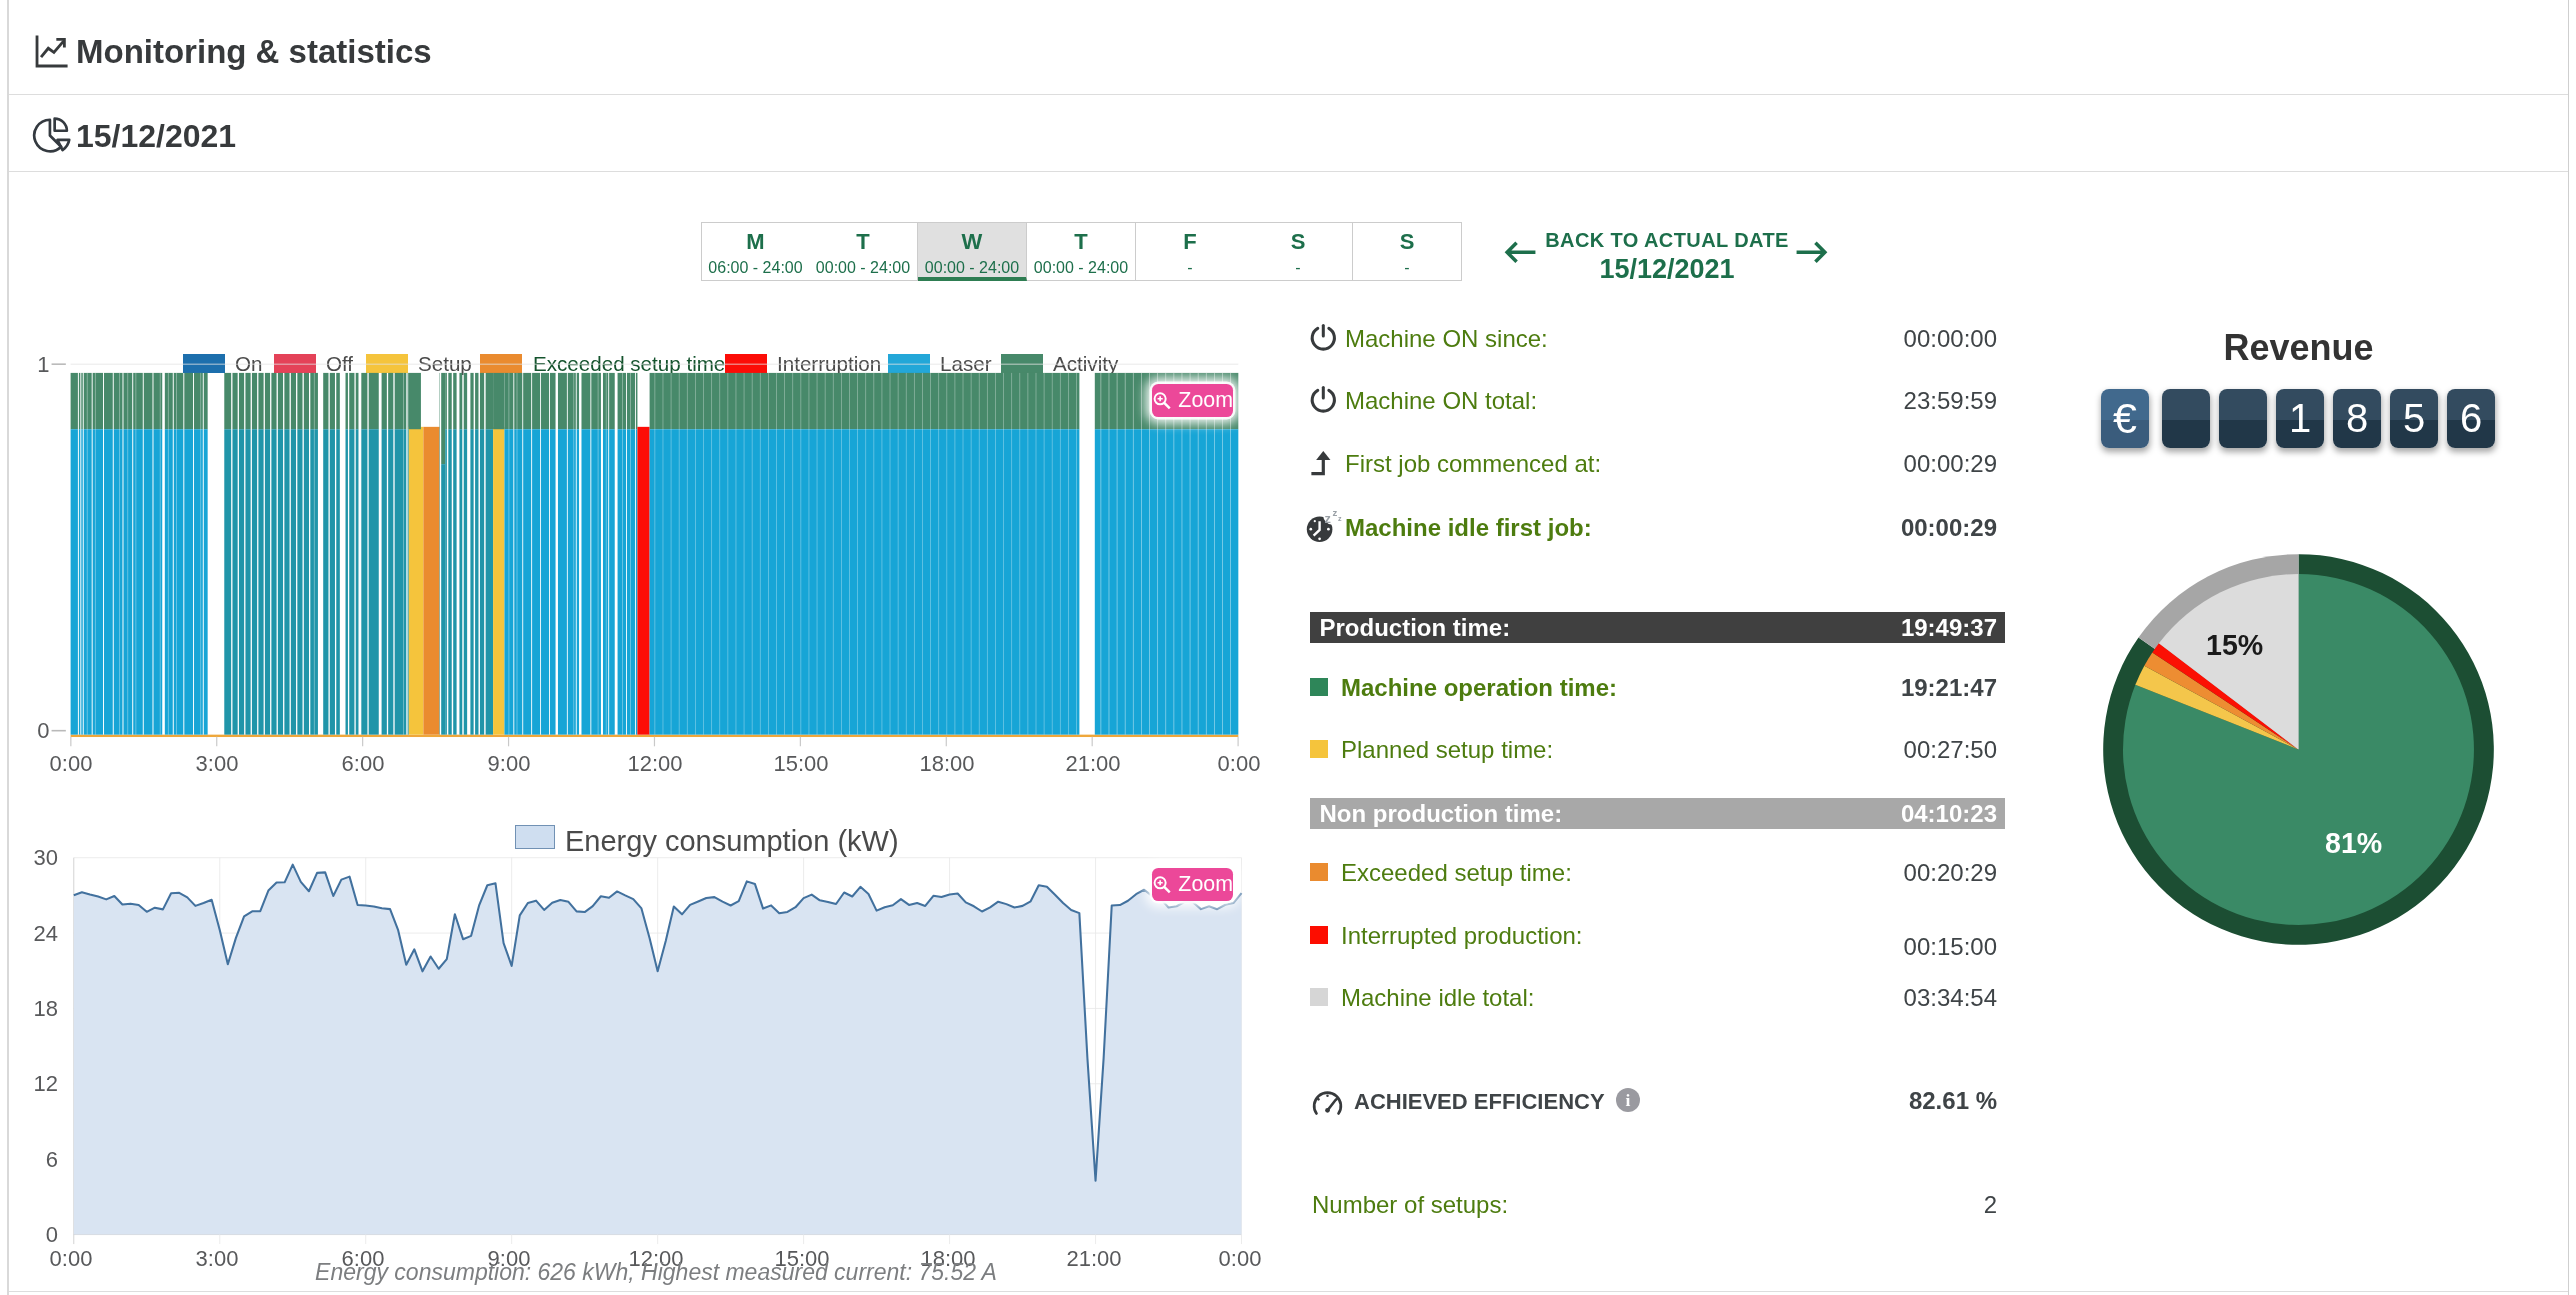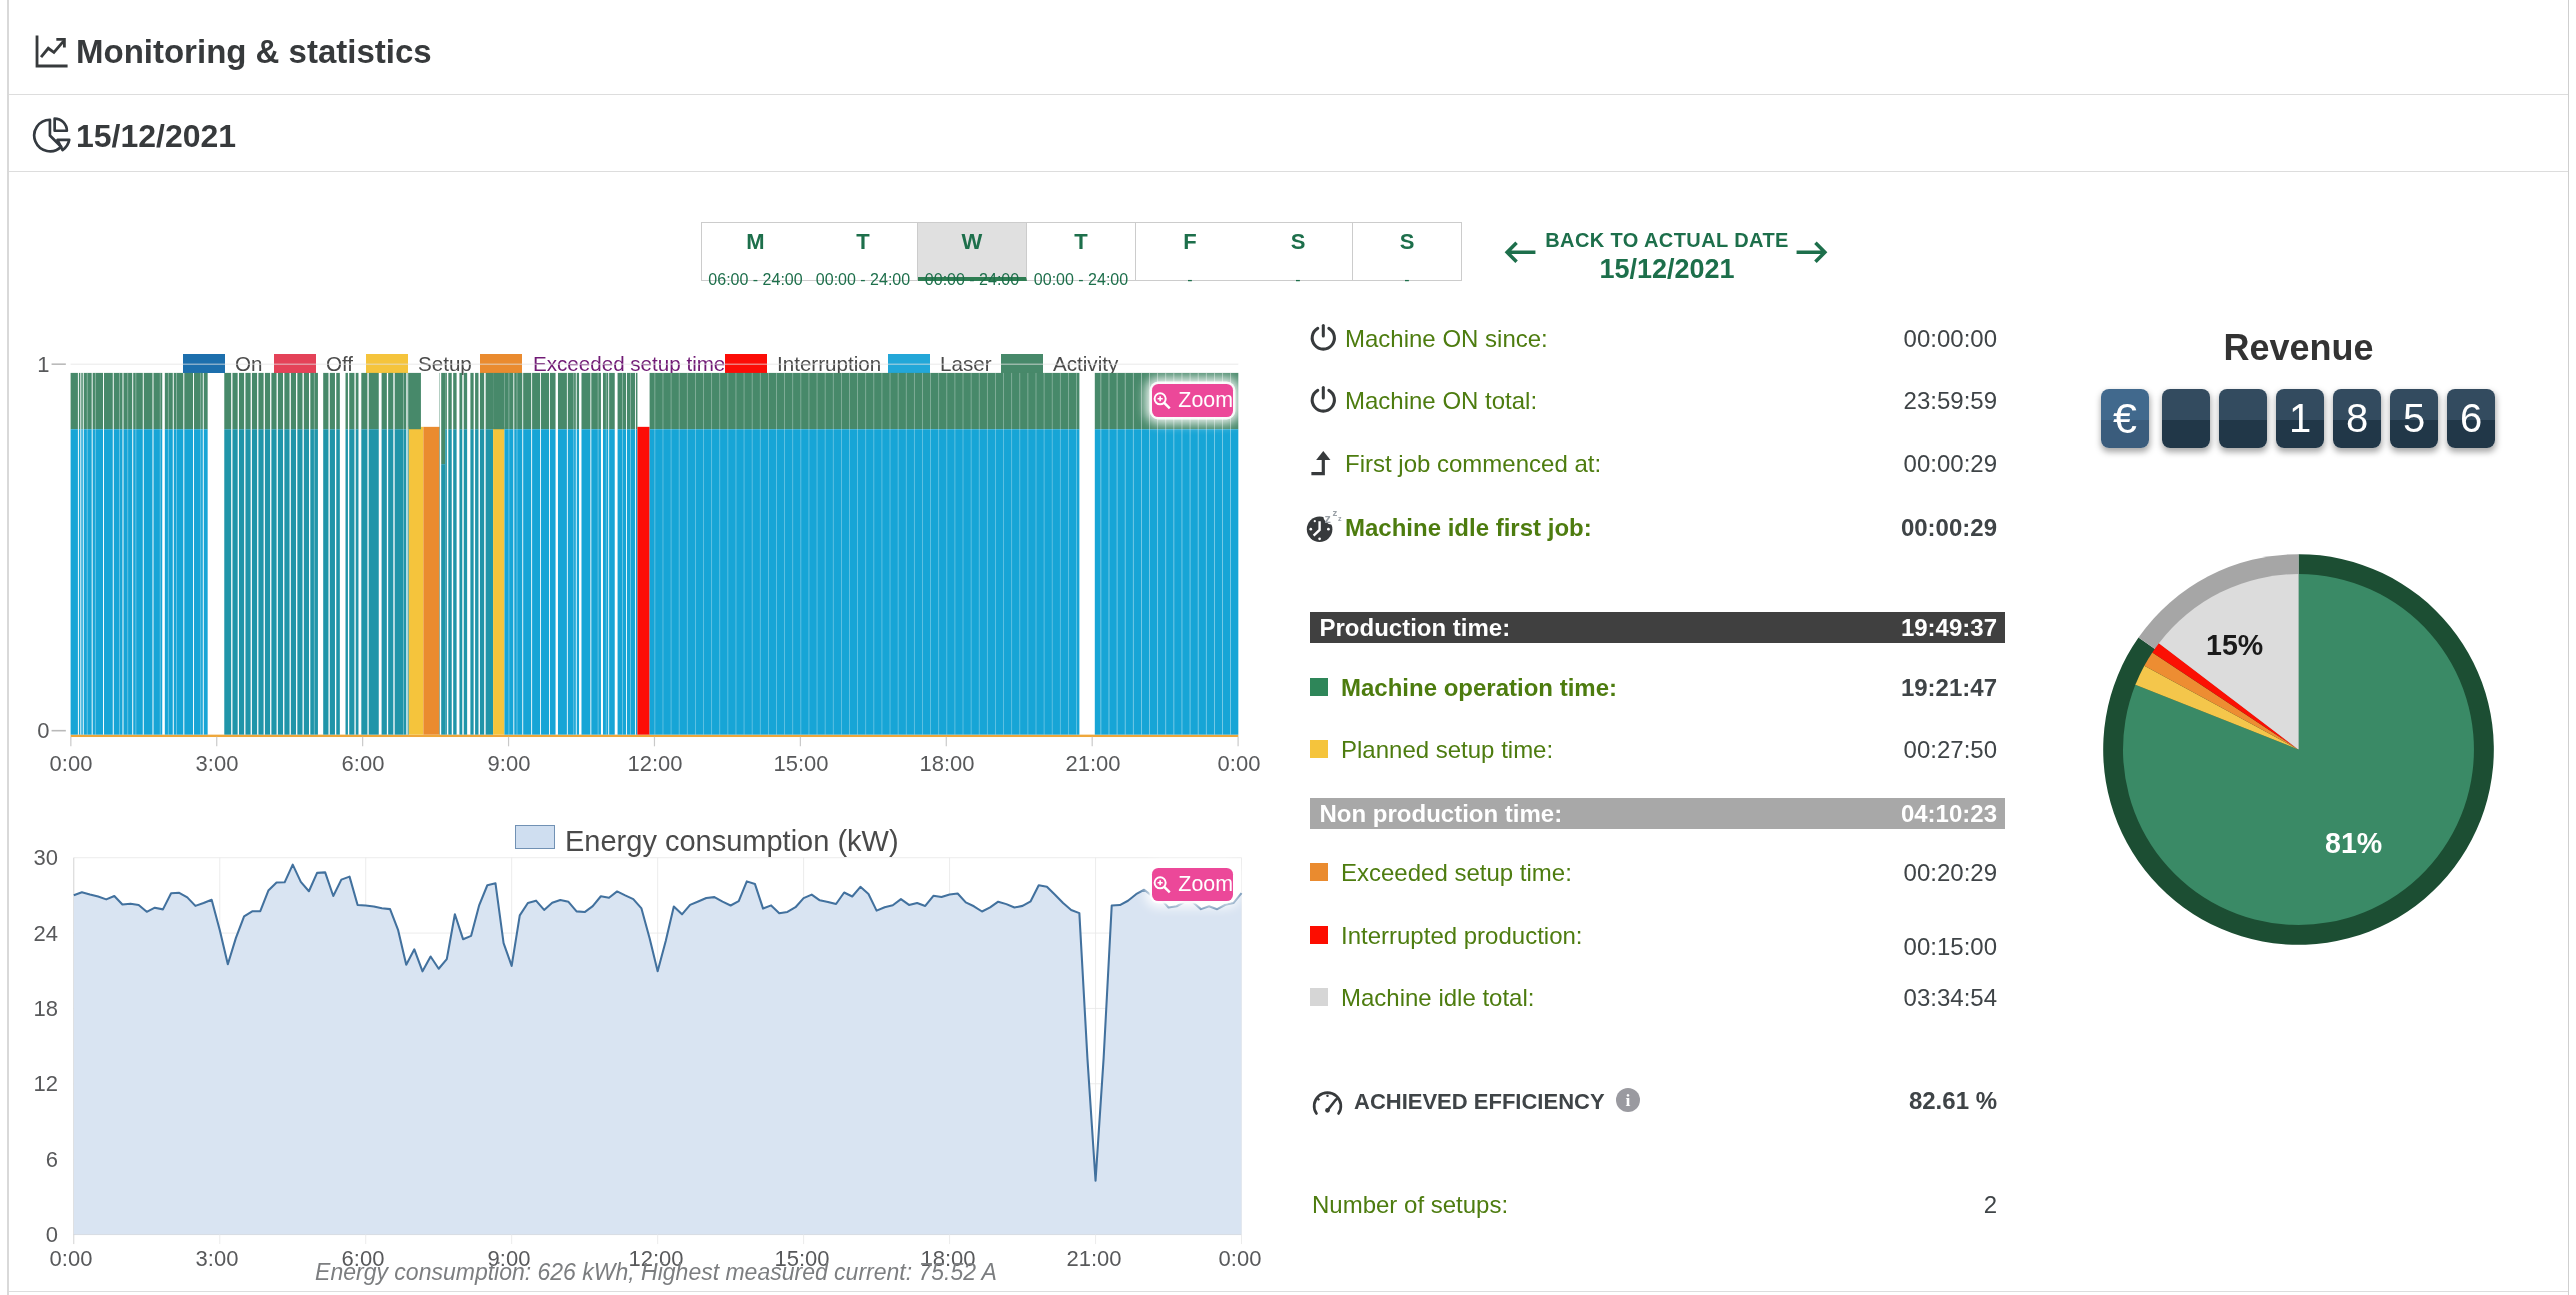--- a/index.html
+++ b/index.html
@@ -14,21 +14,21 @@
 .lbl { font-size:24px; color:#4d7c0f; }
 .val { font-size:24px; color:#3f4447; }
 .sw { position:absolute; width:18px; height:18px; }
 .hbar { position:absolute; left:1310px; width:695px; height:31px; color:#fff; font-weight:bold; font-size:24px; line-height:31px; }
 .axl { position:absolute; font-size:22px; color:#58595b; transform:translateX(-50%); }
 .ayl { position:absolute; font-size:22px; color:#58595b; text-align:right; width:40px; }
 .zoombtn { position:absolute; left:1152px; width:81px; height:33px; background:#ec4899; border-radius:6.3px; box-shadow:0 0 0 2.4px rgba(255,255,255,0.85), 0 0 11px 6.3px rgba(255,255,255,0.95); color:#fff; font-size:21.4px; display:flex; align-items:center; justify-content:center; gap:5.6px; }
 .tab { position:absolute; top:222px; width:109px; height:59px; border:0.8px solid #ccc; border-left:none; background:#fff; text-align:center; }
 .tab.first { border-left:0.8px solid #ccc; }
 .tab .d { font-size:22px; font-weight:bold; color:#1d6f4b; margin-top:5.6px; }
-.tab .t { font-size:16px; color:#1d6f4b; margin-top:16px; }
+.tab .t { font-size:16px; color:#1d6f4b; margin-top:4px; }
 .tab.sel { background:#e0e0e0; border-bottom:4px solid #2e7d52; }
 .digit { position:absolute; top:389px; width:48px; height:59px; border-radius:8px; color:#fff; text-align:center; box-shadow:0.8px 3.2px 6.3px rgba(0,0,0,0.35); background:linear-gradient(#334b5f 0%, #334b5f 52%, #213748 52%, #213748 100%); font-size:40px; line-height:58px; }
 </style>
 </head>
 <body>
 <div id="page">
 
   <div class="abs" style="left:8px; top:0; width:2561px; height:94px;"></div>
   <div class="row-line" style="top:94px;"></div>
   <div class="row-line" style="top:171px;"></div>
@@ -88,21 +88,21 @@
   <div class="abs b grn" style="left:1532px; top:229px; width:270px; text-align:center; font-size:20px; white-space:nowrap; letter-spacing:0.4px;">BACK TO ACTUAL DATE</div>
   <div class="abs b grn" style="left:1532px; top:254px; width:270px; text-align:center; font-size:27px;">15/12/2021</div>
 
   <div class="abs" style="left:183px; top:354px; width:42px; height:19px; background:#1d6fad;"></div>
 <div class="abs" style="left:235px; top:352px; font-size:20.6px; color:#4a4a4a;">On</div>
 <div class="abs" style="left:274px; top:354px; width:42px; height:19px; background:#e44258;"></div>
 <div class="abs" style="left:326px; top:352px; font-size:20.6px; color:#4a4a4a;">Off</div>
 <div class="abs" style="left:366px; top:354px; width:42px; height:19px; background:#f5c43c;"></div>
 <div class="abs" style="left:418px; top:352px; font-size:20.6px; color:#4a4a4a;">Setup</div>
 <div class="abs" style="left:480px; top:354px; width:42px; height:19px; background:#ea8b2f;"></div>
-<div class="abs" style="left:533px; top:352px; font-size:20.6px; color:#701a75;">Exceeded setup time</div>
+<div class="abs" style="left:533px; top:352px; font-size:20.6px; color:#14532d;">Exceeded setup time</div>
 <div class="abs" style="left:725px; top:354px; width:42px; height:19px; background:#fc0d07;"></div>
 <div class="abs" style="left:777px; top:352px; font-size:20.6px; color:#4a4a4a;">Interruption</div>
 <div class="abs" style="left:888px; top:354px; width:42px; height:19px; background:#23a7d8;"></div>
 <div class="abs" style="left:940px; top:352px; font-size:20.6px; color:#4a4a4a;">Laser</div>
 <div class="abs" style="left:1001px; top:354px; width:42px; height:19px; background:#47896a;"></div>
 <div class="abs" style="left:1053px; top:352px; font-size:20.6px; color:#4a4a4a;">Activity</div>
 
   <svg class="abs" style="left:0; top:0;" width="1301" height="841" viewBox="0 0 1640 1060">
     <line x1="89" y1="459" x2="1561" y2="459" stroke="#e3e3e3" stroke-width="1"></line>
     <line x1="65" y1="459" x2="83" y2="459" stroke="#b9b9b9" stroke-width="2"></line>

